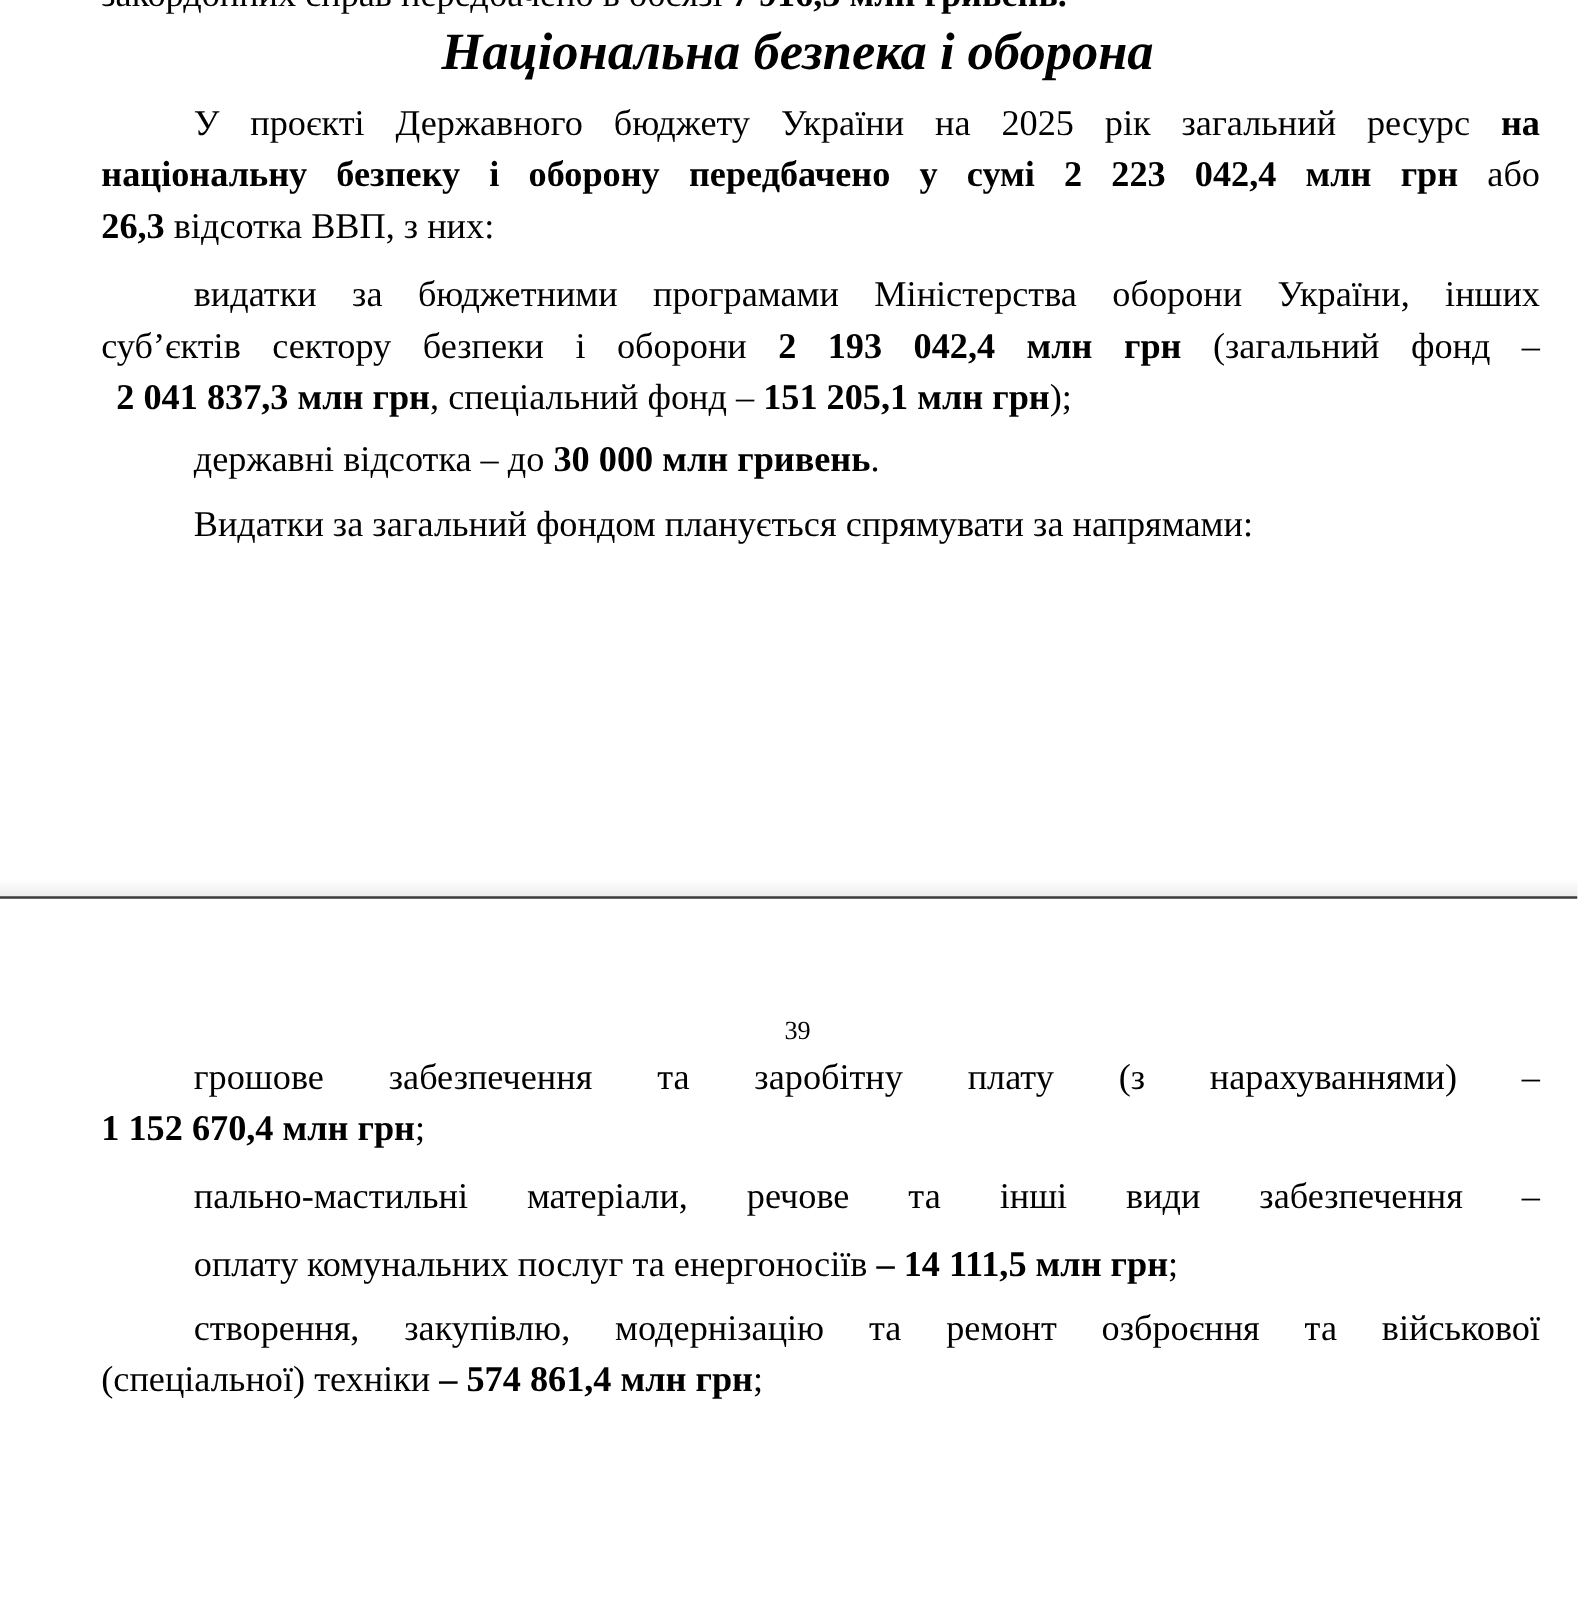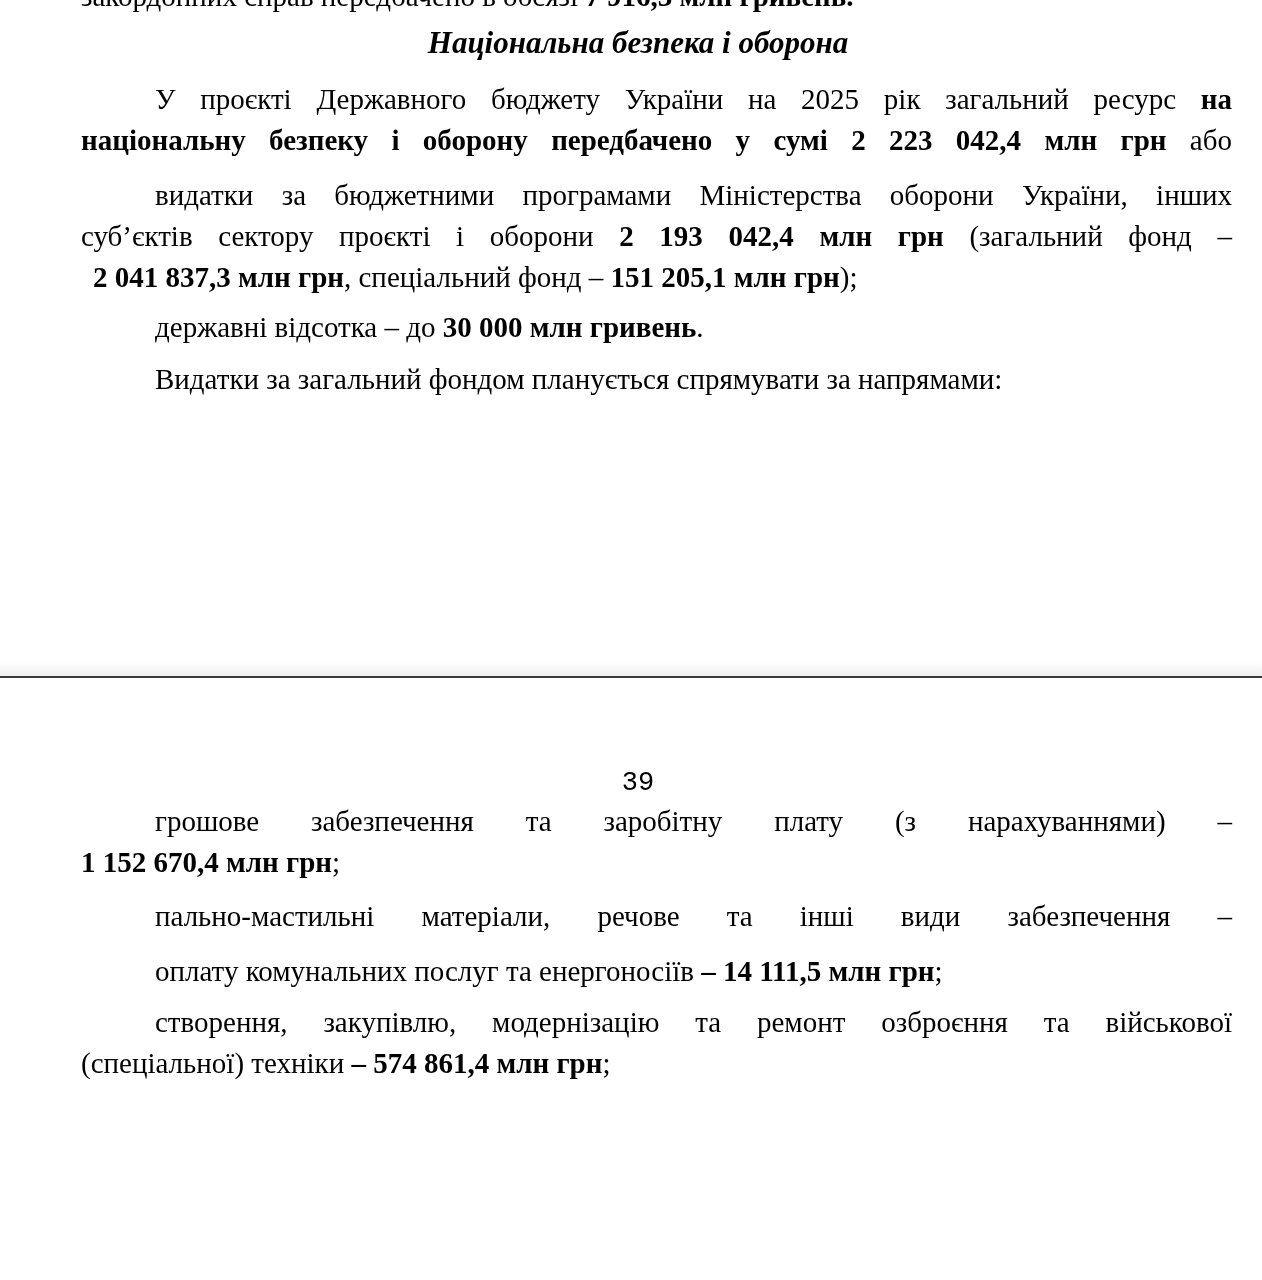--- a/index.html
+++ b/index.html
@@ -33,28 +33,27 @@
   .indent { padding-left: 74px; }
   .pad12 { padding-left: 12px; }
   .pad10 { padding-left: 10px; }
   .b { font-weight: bold; }
   .heading {
     line-height: 41px;
     text-align: center;
     text-align-last: center;
     font-weight: bold;
     font-style: italic;
-    font-size: 31px;
+    font-size: 42px;
   }
   .pagenum {
     line-height: 41px;
     text-align: center;
     text-align-last: center;
-    font-size: 27px;
-    font-family: Liberation Mono, monospace;
+    font-size: 21px;
   }
   .spacer262 { height: 262px; }
   .page-shadow {
     height: 14px;
     background: linear-gradient(to bottom, rgba(0,0,0,0), rgba(0,0,0,0.07));
   }
   .page-rule {
     height: 0;
     border-top: 2px solid #3b3b3b;
   }
@@ -63,23 +62,24 @@
 <body>
 
 <div class="doc">
 
   <div class="line left" style="margin-top:-24px"><span>закордонних справ передбачено в обсязі </span><span class="b">7&nbsp;916,3 млн гривень.</span></div>
 
   <div class="heading" style="margin-top:5px">Національна безпека і оборона</div>
 
   <div class="line indent" style="margin-top:16px"><span>У проєкті Державного бюджету України на 2025 рік загальний ресурс </span><span class="b">на</span></div>
   <div class="line"><span class="b">національну безпеку і оборону передбачено у сумі 2&nbsp;223&nbsp;042,4 млн грн</span><span> або</span></div>
+  <div class="line left"><span class="b">26,3</span><span> відсотка ВВП, з них:</span></div>
 
   <div class="line indent" style="margin-top:14px"><span>видатки за бюджетними програмами Міністерства оборони України, інших</span></div>
-  <div class="line"><span>суб’єктів сектору проєкті і оборони </span><span class="b">2&nbsp;193&nbsp;042,4 млн грн</span><span> (загальний фонд –</span></div>
+  <div class="line"><span>суб’єктів сектору безпеки і оборони </span><span class="b">2&nbsp;193&nbsp;042,4 млн грн</span><span> (загальний фонд –</span></div>
   <div class="line left pad12"><span class="b">2&nbsp;041&nbsp;837,3 млн грн</span><span>, спеціальний фонд – </span><span class="b">151&nbsp;205,1 млн грн</span><span>);</span></div>
 
   <div class="line left indent" style="margin-top:9px"><span>державні відсотка – до </span><span class="b">30&nbsp;000 млн гривень</span><span>.</span></div>
 
   <div class="line left indent" style="margin-top:11px"><span>Видатки за загальний фондом планується спрямувати за напрямами:</span></div>
 
   <div class="spacer262"></div>
 </div>
 
 <div>

